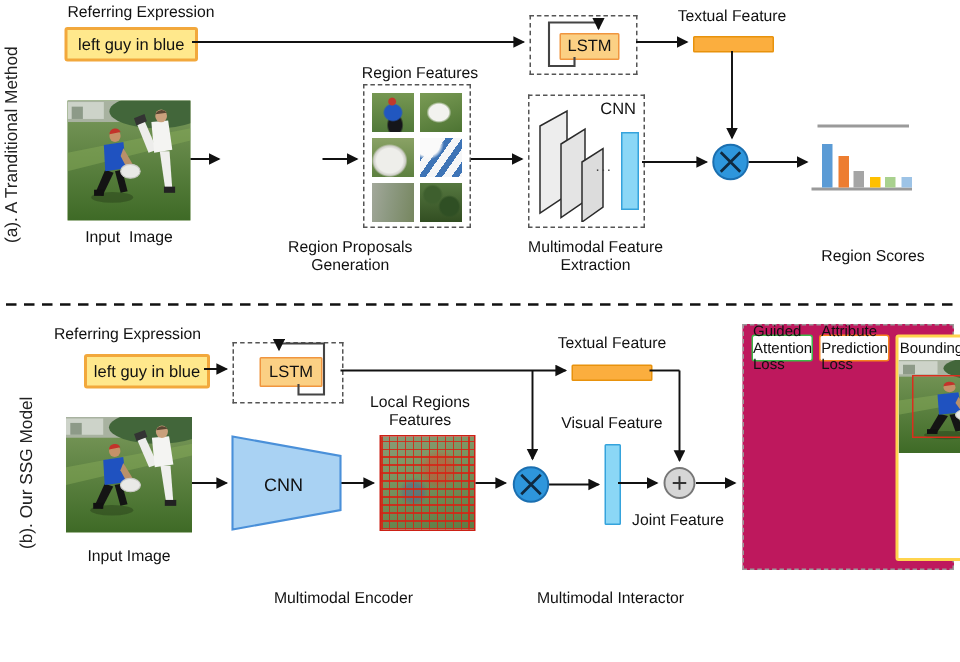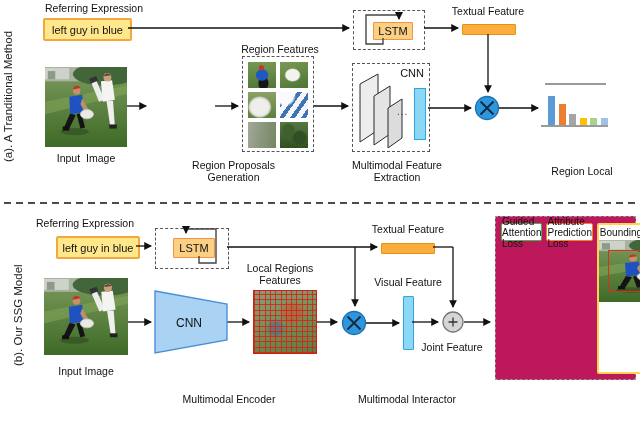--- a/index.html
+++ b/index.html
@@ -121,21 +121,21 @@
     <div class="baseline"></div>
     <div class="bars">
         <div class="rs-bar" style="height: 29px; background: rgb(91, 155, 213);"></div>
         <div class="rs-bar" style="height: 21px; background: rgb(237, 125, 49);"></div>
         <div class="rs-bar" style="height: 11px; background: rgb(165, 165, 165);"></div>
         <div class="rs-bar" style="height: 7px; background: rgb(255, 192, 0);"></div>
         <div class="rs-bar" style="height: 7px; background: rgb(169, 209, 142);"></div>
         <div class="rs-bar" style="height: 7px; background: rgb(157, 195, 230);"></div>
       </div>
   </div>
-  <div class="lbl" style="left:536px;top:165px;width:92px;">Region Local</div>
+  <div class="lbl" style="left:536px;top:165px;width:92px;">Region Scores</div>
 
   <div class="vlabel" style="left:12px;top:252px;height:126px;width:16px;">(b). Our SSG Model</div>
 
   <div class="lbl" style="left:33px;top:217px;width:104px;">Referring Expression</div>
 
   <div class="query-box" style="left:56px;top:236px;width:80px;height:19px;">left guy in blue</div>
 
   <div class="photo" style="left:44px;top:278px;width:84px;height:77px;">
     <svg viewBox="0 0 88 78" preserveAspectRatio="none">
       <use href="#scene-photo" xlink:href="#scene-photo"></use>

